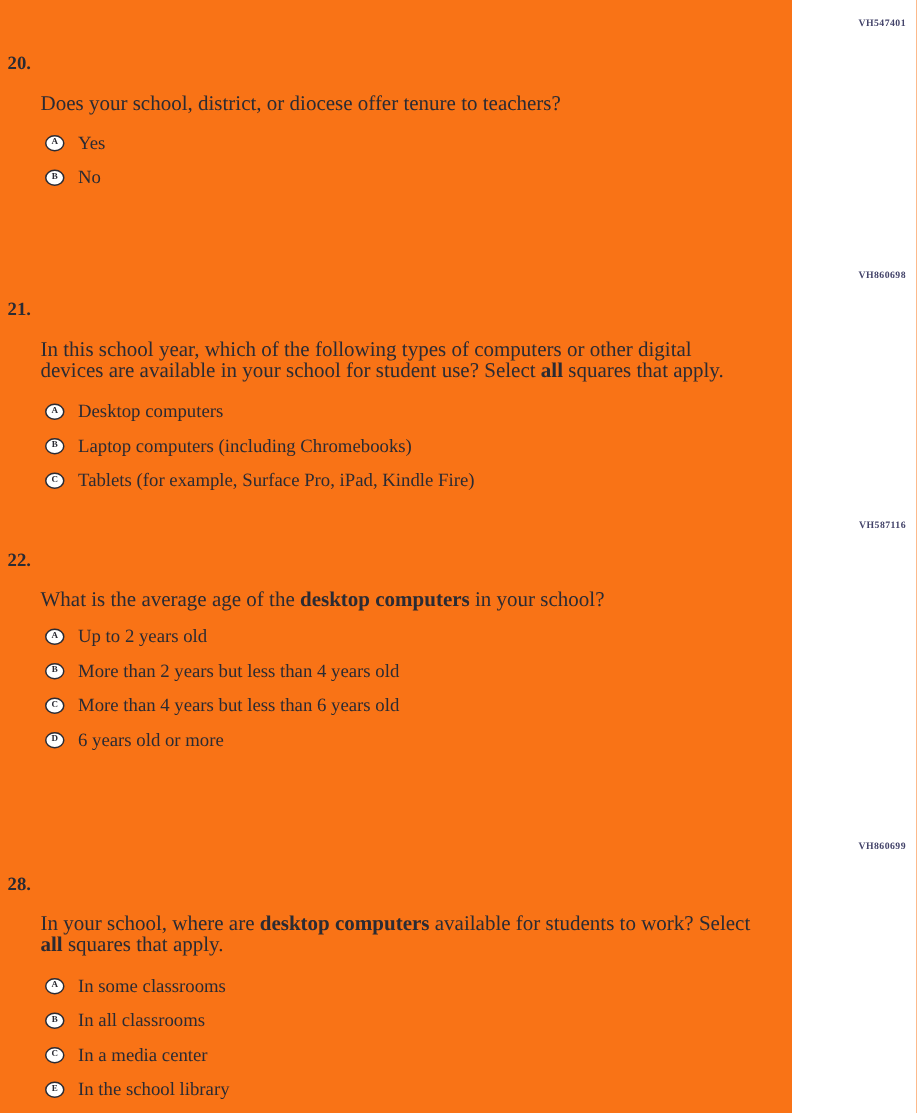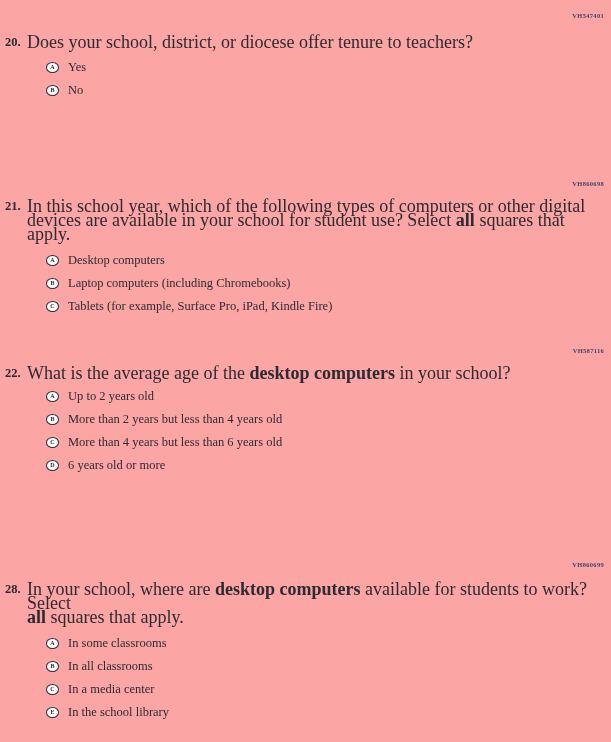--- a/index.html
+++ b/index.html
@@ -1,40 +1,40 @@
 <!DOCTYPE html>
 <html><head>
 <meta charset="utf-8">
 <style>
   html,body { margin:0; padding:0; }
   body {
     width:611px; height:742px; background:#ffffff;
     font-family:"Liberation Serif", serif; color:#2b2b33;
     overflow:hidden;
   }
-  .page { position:relative; width:611px; height:742px; background:#fca5a5; }
+  .page { position:relative; width:528px; height:742px; background:#f97316; }
   .q-section { position:absolute; left:0; width:611px; }
   .s1 { top:12px; }
   .s2 { top:180px; }
   .s3 { top:347px; }
   .s4 { top:561px; }
   .qcode {
     text-align:right; padding-right:7px;
     font-size:6.5px; font-weight:bold; letter-spacing:0.3px;
     color:#44446a; line-height:8px; height:8px;
   }
   .qrow { display:flex; padding-left:5px; }
   .qnum { font-weight:bold; width:22px; flex:none; font-size:12.5px; line-height:14px; }
-  .qtext { font-size:18px; line-height:14px; }
+  .qtext { font-size:14px; line-height:14px;margin-top:28px; }
   .qtext b { font-weight:bold; }
   .s1 .qrow { margin-top:15px; }  .s1 .opts { margin-top:11px; }
   .s2 .qrow { margin-top:11px; }  .s2 .opts { margin-top:12px; }
   .s3 .qrow { margin-top:11px; }  .s3 .opts { margin-top:9px; }
   .s4 .qrow { margin-top:13px; }  .s4 .opts { margin-top:12px; }
-  .opts { padding-left:46px; }
+  .opts { padding-left:30px; }
   .opt-row { display:flex; align-items:flex-start; height:23px; cursor:pointer; }
   .bubble {
     width:13px; height:11px; box-sizing:border-box; flex:none;
     border:1px solid #2b2b33; border-radius:50%;
     display:flex; align-items:center; justify-content:center;
     margin-top:1.5px; background:#ffffff;
   }
   .bletter { font-size:6px; font-weight:bold; line-height:1; color:#2b2b33; }
   .opt-label { margin-left:9px; font-size:12.5px; line-height:15px; white-space:nowrap; }
 </style>

